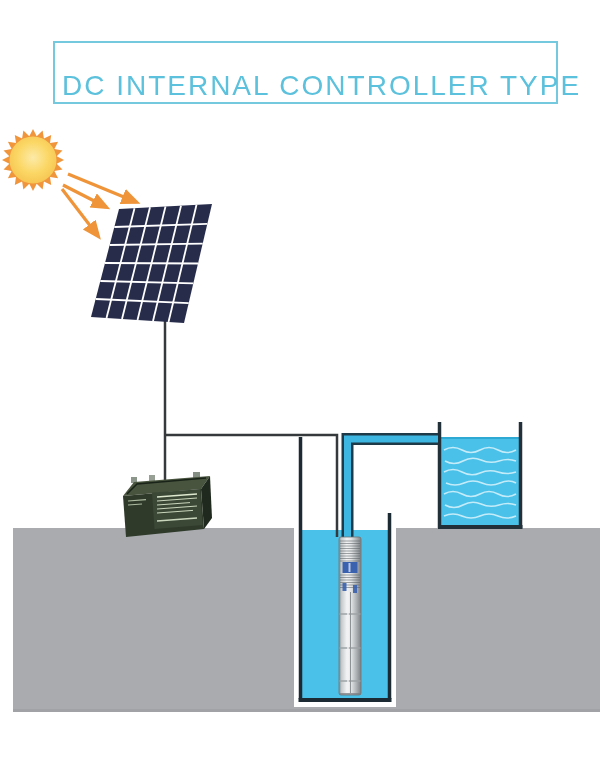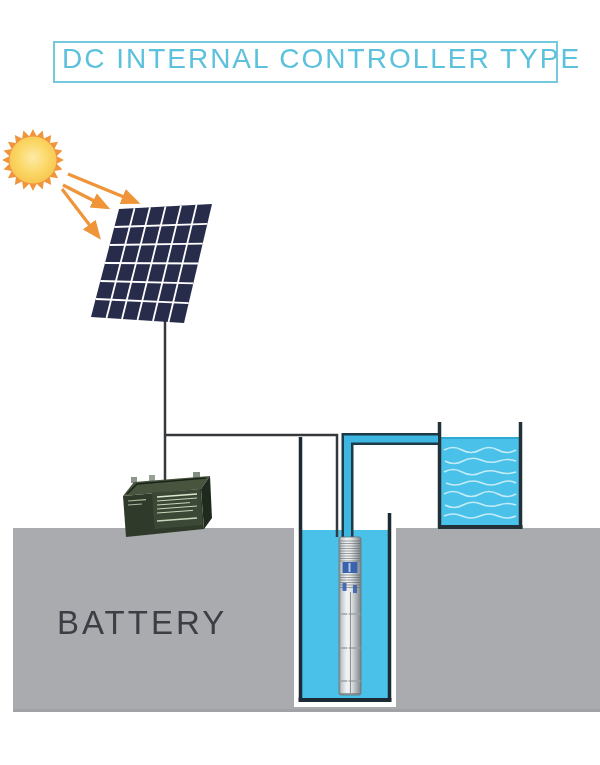--- a/index.html
+++ b/index.html
@@ -4,23 +4,23 @@
 <style>
   html,body{margin:0;padding:0;background:#fff;}
   #canvas{
     position:relative;
     width:600px;height:765px;
     background:#fff;
     font-family:"Liberation Sans", sans-serif;
     overflow:hidden;
   }
   .title-box{
-    position:absolute;left:53px;top:41px;width:505px;height:42px;
+    position:absolute;left:53px;top:41px;width:505px;height:63px;
     box-sizing:border-box;border:2px solid #74C9DF;
-    display:flex;align-items:flex-start;justify-content:center;padding-left:32px;
+    display:flex;align-items:flex-end;justify-content:center;padding-left:32px;
   }
   .title-box span{
     color:#5CC1DC;font-size:28px;font-weight:400;letter-spacing:2px;white-space:nowrap;
   }
   .ground-label{
     position:absolute;left:57px;top:604px;
     color:#3C3E46;font-size:33px;letter-spacing:3px;font-weight:400;
   }
   svg{position:absolute;left:0;top:0;}
 </style>
@@ -152,15 +152,14 @@
     <g>
       <polygon fill="#F0953C" points="64,160 56.7,163.8 62.5,169.6 54.4,170.9 58.1,178.2 50,177 51.2,185.1 43.9,181.4 42.6,189.5 36.7,183.7 33,191 29.3,183.7 23.4,189.5 22.1,181.4 14.8,185.1 16,177 7.9,178.2 11.6,170.9 3.5,169.6 9.3,163.8 2,160 9.3,156.2 3.5,150.4 11.6,149.1 7.9,141.8 16,143 14.8,134.9 22.1,138.6 23.4,130.5 29.3,136.3 33,129 36.7,136.3 42.6,130.5 43.9,138.6 51.2,134.9 50,143 58.1,141.8 54.4,149.1 62.5,150.4 56.7,156.2"></polygon>
       <circle cx="33" cy="160" r="23.5" fill="url(#sunGrad)"></circle>
     </g>
   </svg>
 
   <div class="title-box">
     <span>DC INTERNAL CONTROLLER TYPE</span>
   </div>
 
-  <div class="ground-label">BATTERY</div>
 
 </div>
 
 </body></html>

